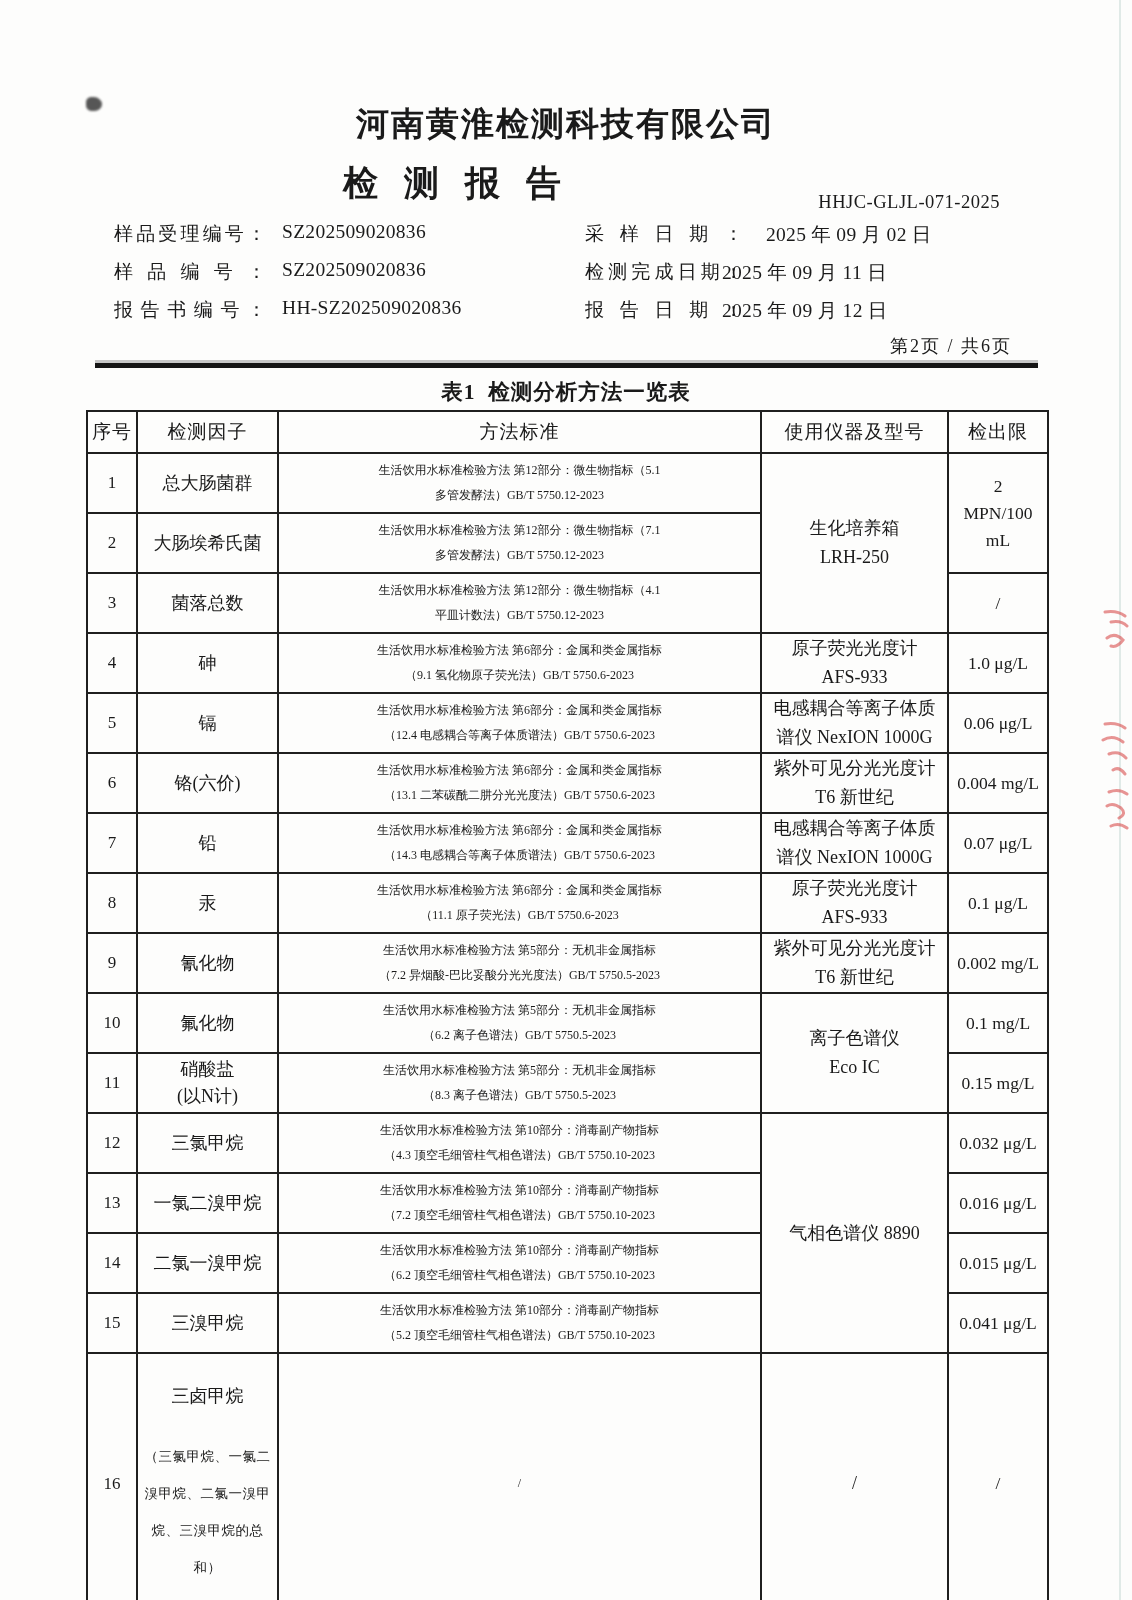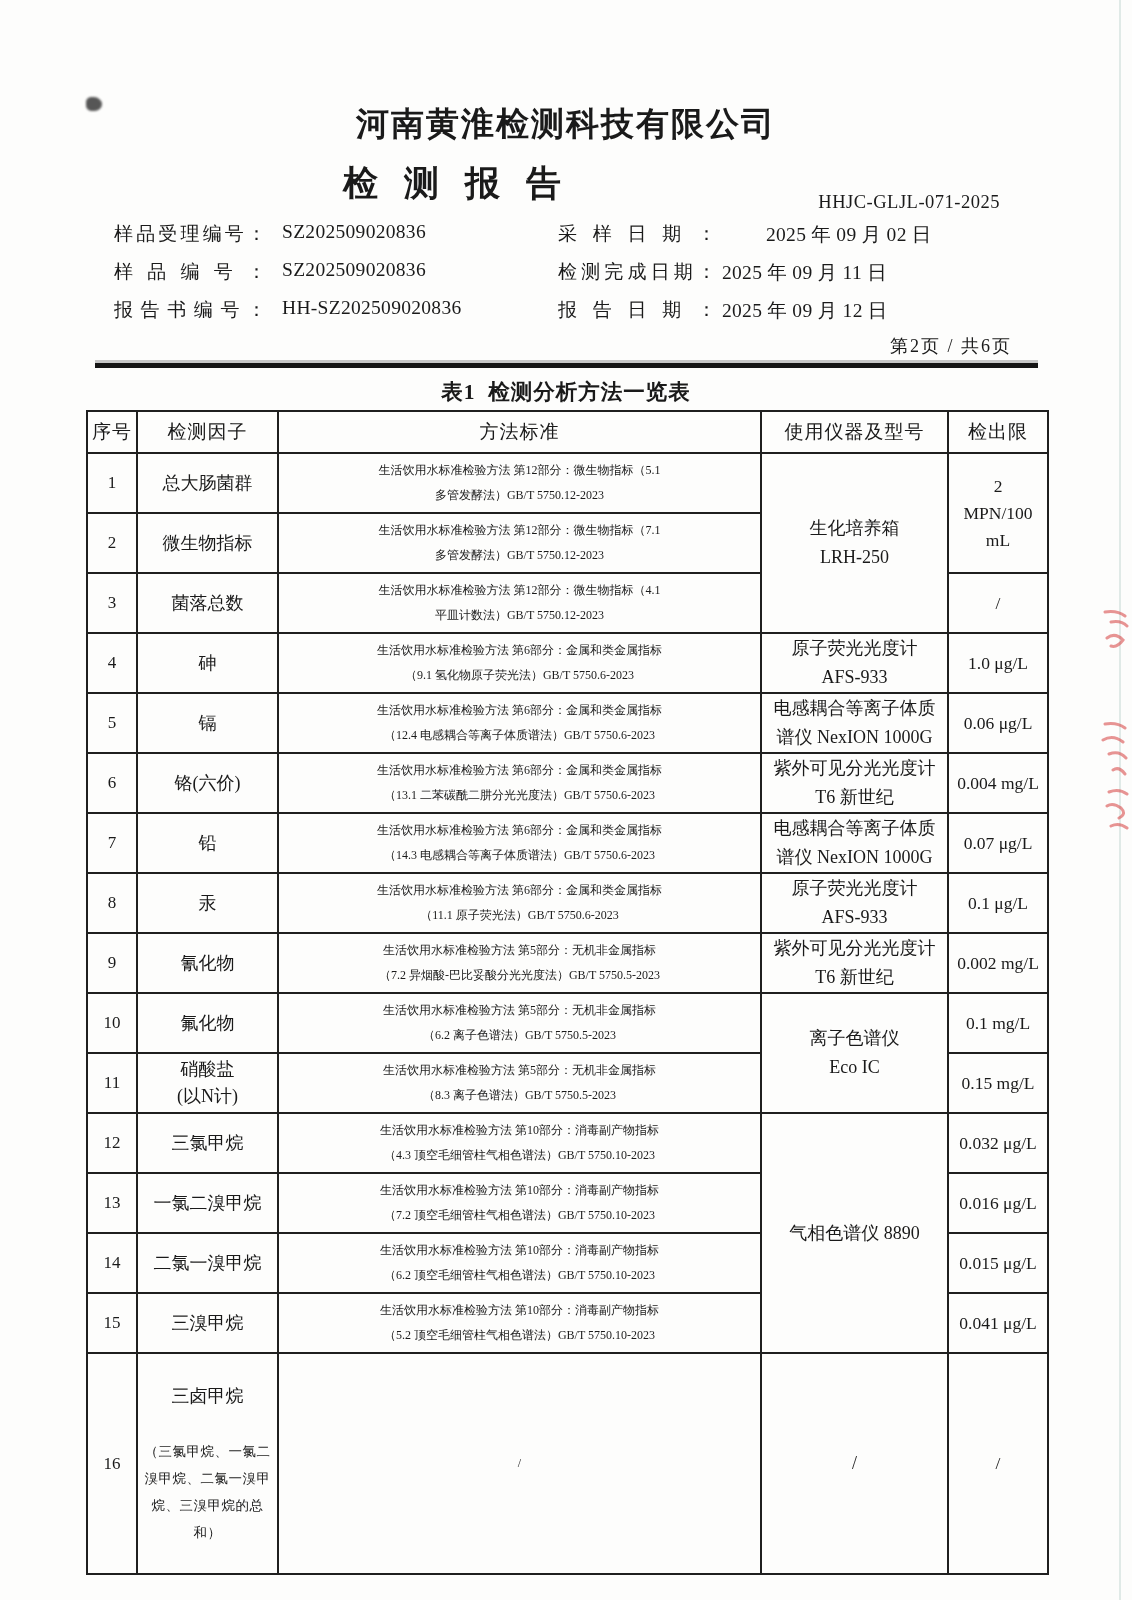--- a/index.html
+++ b/index.html
@@ -30,21 +30,21 @@
   }
   .info-row{height:26px;white-space:nowrap;}
   .info-label{
     display:inline-block;
     font-size:19px;
     text-align:justify;text-align-last:justify;
     vertical-align:top;
     font-family:Liberation Mono, monospace;
   }
   .info-label.l{width:152px;}
-  .info-label.r{width:158px;}
+  .info-label.r{width:158px;margin-left:27px;}
   .info-value{
     position:absolute;
     font-size:19.5px;letter-spacing:.3px;
     white-space:nowrap;
   }
   .page-number{
     top:334px;right:120px;
     font-size:18px;letter-spacing:2px;
   }
   .rule{
@@ -73,21 +73,21 @@
   thead tr{height:42px;}
   tbody tr{height:60px;}
   tbody tr.tall{height:124px;}
   th{font-size:19px;font-weight:normal;letter-spacing:1px;}
   td.c-no{font-size:17px;}
   td.c-factor{font-size:18px;white-space:pre-line;line-height:27px;}
   td.c-method{font-size:12px;white-space:pre-line;line-height:25px;}
   td.c-instr{font-size:18px;white-space:pre-line;line-height:29px;}
   td.c-limit{font-size:17.5px;white-space:pre-line;line-height:27px;}
   .factor-main{font-size:18px;line-height:30px;}
-  .factor-note{font-size:13.5px;line-height:27px;letter-spacing:.5px;}
+  .factor-note{font-size:13.5px;line-height:37px;letter-spacing:.5px;}
   .ink-smudge{
     top:97px;left:86px;width:16px;height:14px;
     background:#3a3a3a;opacity:.85;
     border-radius:40% 60% 55% 45%;
     filter:blur(1px);
   }
   .stamp-fragment{opacity:.6;filter:blur(.7px);}
   .scan-line{
     top:0;left:1119px;width:2px;height:1600px;
     background:rgba(150,185,175,.28);
@@ -154,21 +154,21 @@
       <td class="c-method">生活饮用水标准检验方法 第12部分：微生物指标（5.1
 多管发酵法）GB/T 5750.12-2023</td>
       <td class="c-instr" rowspan="3">生化培养箱
 LRH-250</td>
       <td class="c-limit" rowspan="2">2
 MPN/100
 mL</td>
     </tr>
     <tr>
       <td class="c-no">2</td>
-      <td class="c-factor">微生物指标</td>
+      <td class="c-factor">大肠埃希氏菌</td>
       <td class="c-method">生活饮用水标准检验方法 第12部分：微生物指标（7.1
 多管发酵法）GB/T 5750.12-2023</td>
     </tr>
     <tr>
       <td class="c-no">3</td>
       <td class="c-factor">菌落总数</td>
       <td class="c-method">生活饮用水标准检验方法 第12部分：微生物指标（4.1
 平皿计数法）GB/T 5750.12-2023</td>
       <td class="c-limit">/</td>
     </tr>

